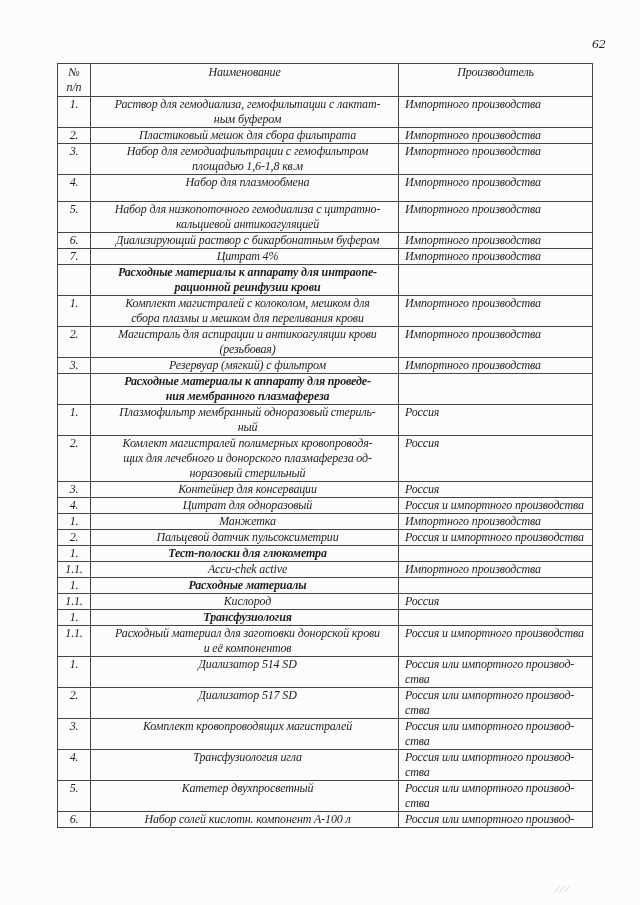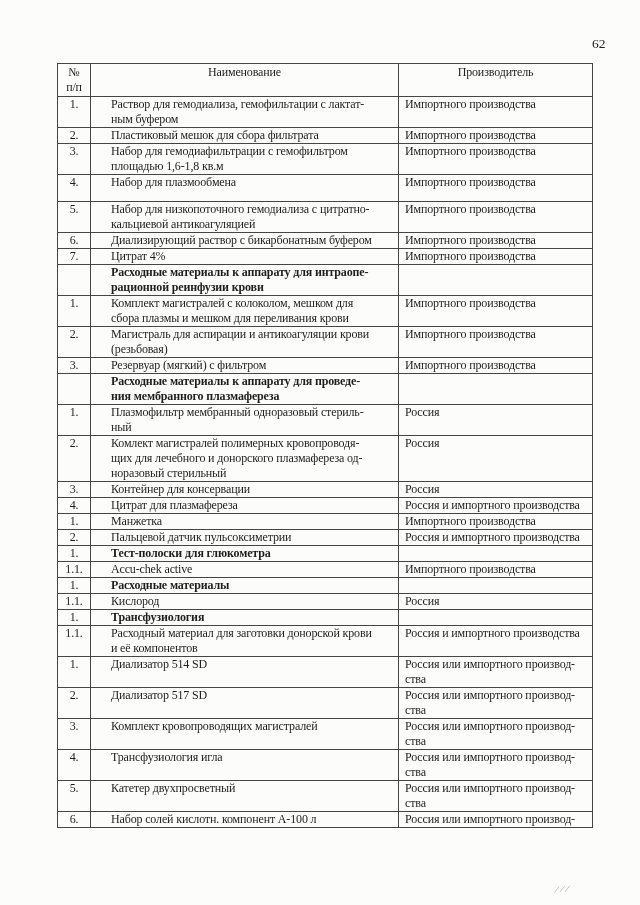--- a/index.html
+++ b/index.html
@@ -4,21 +4,21 @@
 <style>
   html,body{margin:0;padding:0;}
   body{
     width:640px;height:905px;
     background:#fcfcfb;
     font-family:"Liberation Serif","DejaVu Serif",serif;
     color:#1e1e1e;
     position:relative;
     overflow:hidden;
   }
-  .page{position:absolute;inset:0;}
+  .page{position:absolute;inset:0;font-style:italic;}
   .page-number{
     position:absolute;top:36px;left:592px;
     font-size:13.5px;line-height:16px;
   }
   table.doc-table{
     position:absolute;top:63px;left:57px;
     width:535px;
     border-collapse:collapse;
     table-layout:fixed;
   }
@@ -33,21 +33,21 @@
     letter-spacing:-0.15px;
     white-space:pre-line;
     font-weight:normal;
     overflow:hidden;
   }
   .doc-table th{
     text-align:center;
     padding:1px 2px;
   }
   td.c-num{text-align:center;padding:0 1px;}
-  td.c-name{padding:0 3px 0 20px;}
+  td.c-name{padding:0 3px 0 9px;text-align:center;}
   td.c-prod{padding:0 2px 0 6px;margin-left:24px;}
   tr.bold td.c-name{font-weight:bold;}
   tr.tall{height:27px;}
   .scan-artifact{
     position:absolute;top:884px;left:556px;
     color:#8d8d8d;font-size:9px;letter-spacing:2.5px;
     transform:skewX(-28deg) rotate(-4deg);
   }
 </style>
 </head>
@@ -152,21 +152,21 @@
 норазовый стерильный</td>
           <td class="c-prod">Россия</td>
         </tr>
       <tr>
           <td class="c-num">3.</td>
           <td class="c-name">Контейнер для консервации</td>
           <td class="c-prod">Россия</td>
         </tr>
       <tr>
           <td class="c-num">4.</td>
-          <td class="c-name">Цитрат для плазмафереза</td>
+          <td class="c-name">Цитрат для одноразовый</td>
           <td class="c-prod">Россия и импортного производства</td>
         </tr>
       <tr>
           <td class="c-num">1.</td>
           <td class="c-name">Манжетка</td>
           <td class="c-prod">Импортного производства</td>
         </tr>
       <tr>
           <td class="c-num">2.</td>
           <td class="c-name">Пальцевой датчик пульсоксиметрии</td>

